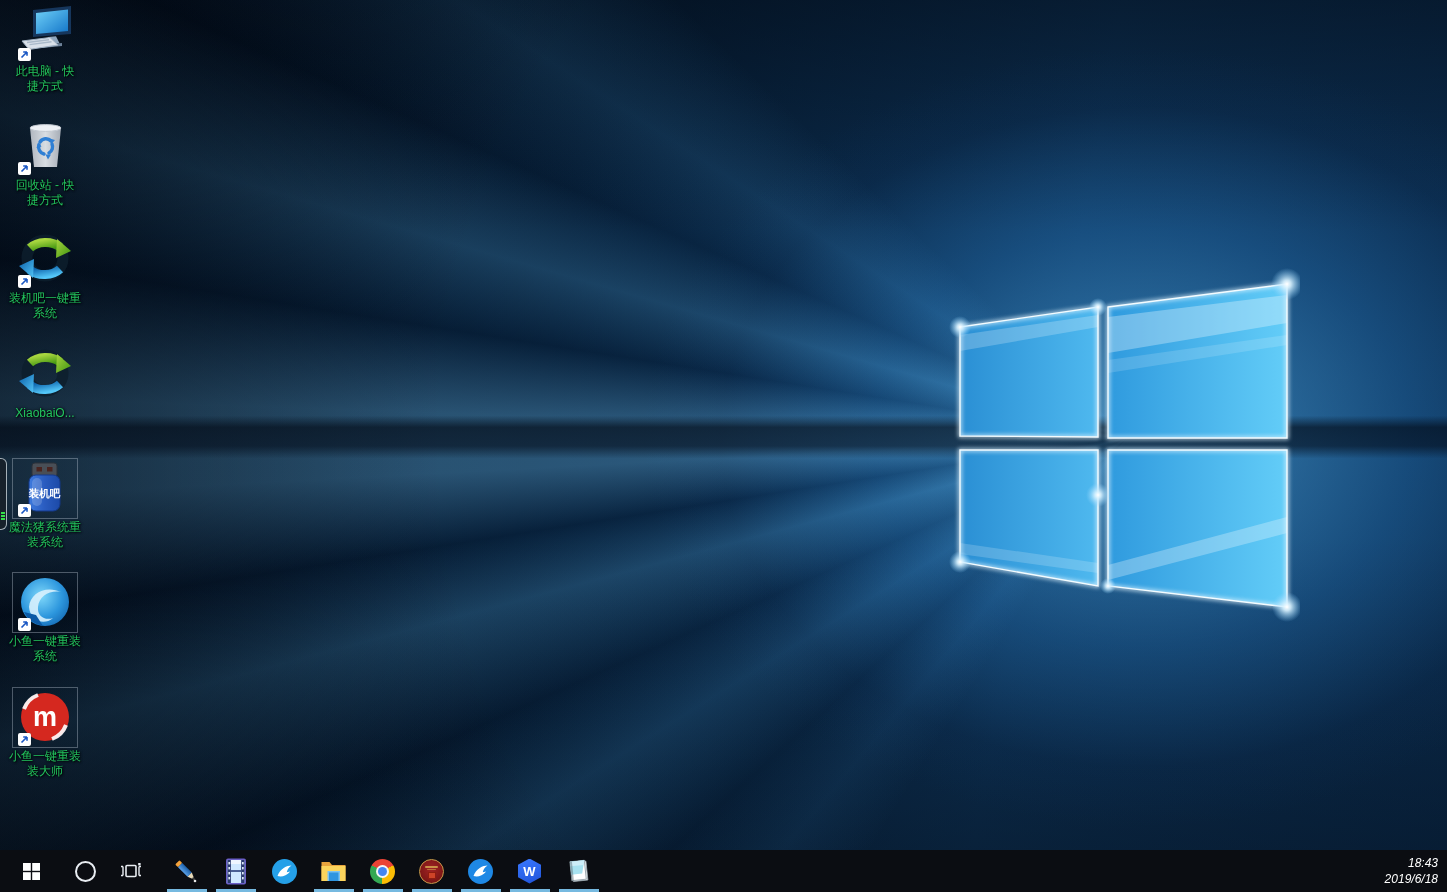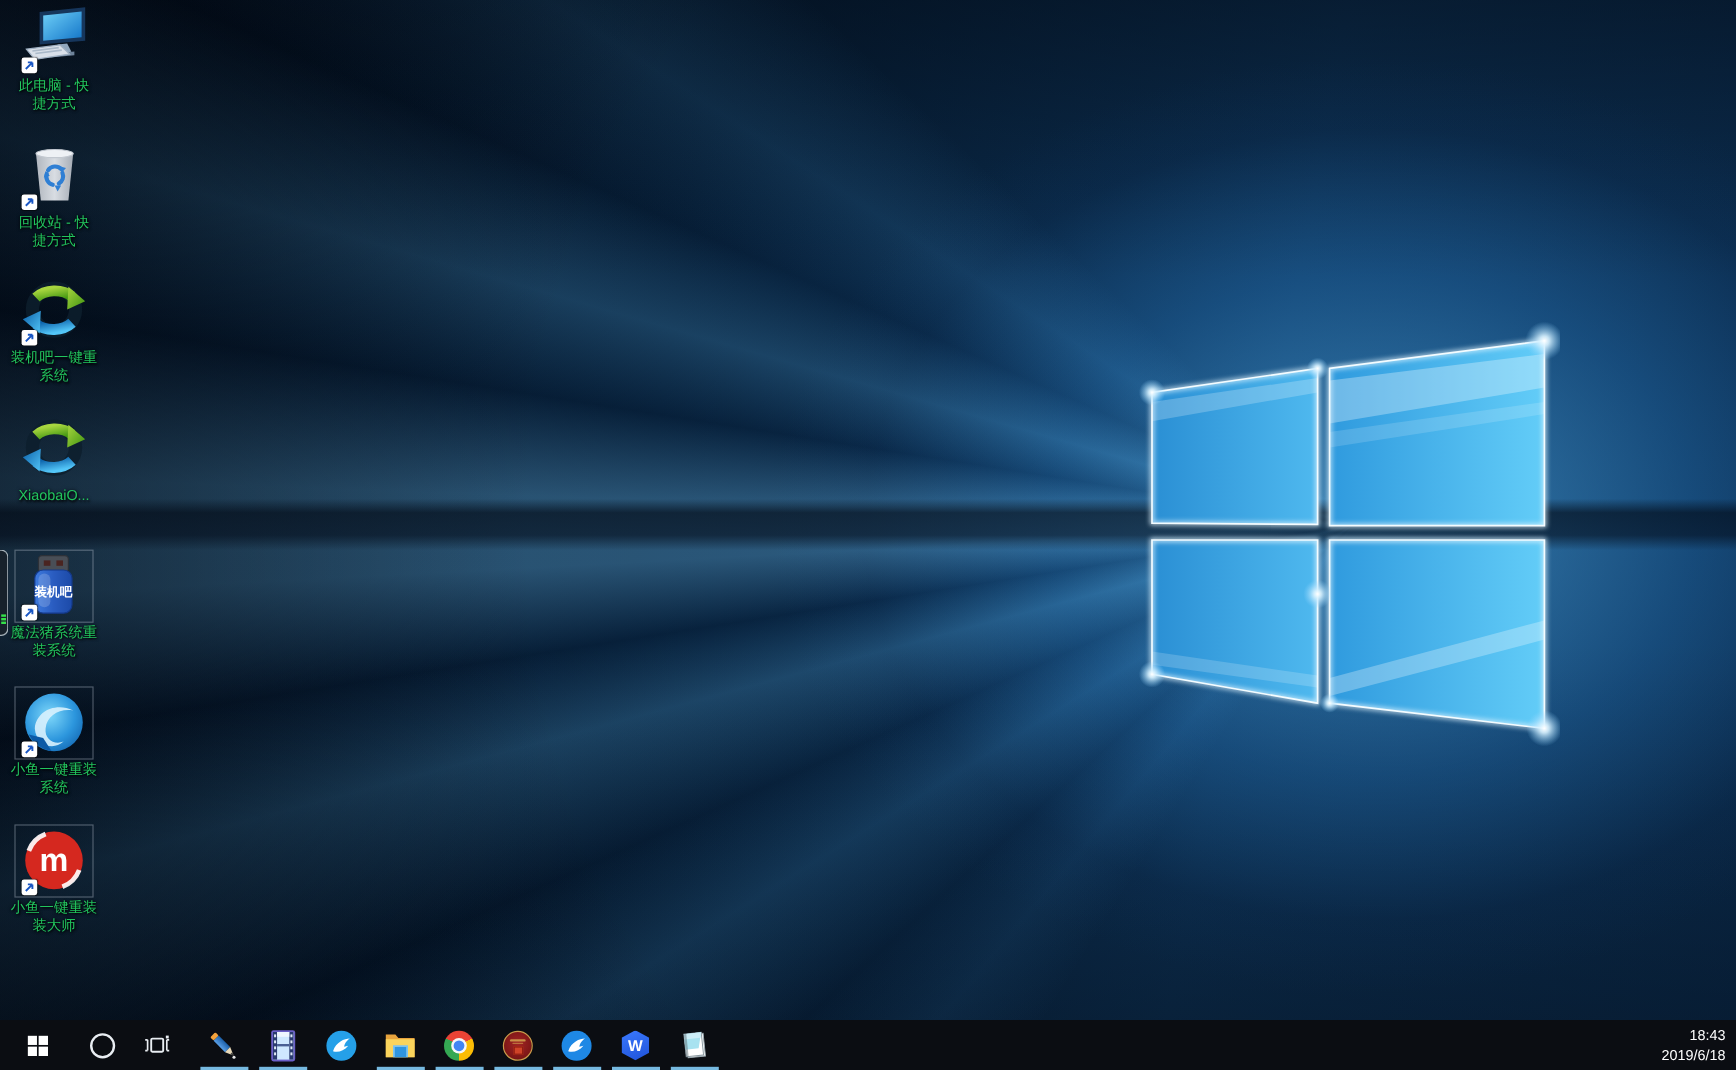--- a/index.html
+++ b/index.html
@@ -66,21 +66,21 @@
     border:1px solid #c89a4a;box-sizing:border-box;}
   .seal .script{position:absolute;top:6px;left:5px;width:13px;height:2px;background:#d2a44e;opacity:.85;border-radius:1px;}
   .seal .script2{position:absolute;top:9px;left:7px;width:9px;height:1.5px;background:#d2a44e;opacity:.6;border-radius:1px;}
   .seal .stamp{position:absolute;bottom:4px;left:8px;width:8px;height:7px;background:#cf4428;border:1px solid #8f1d10;box-sizing:border-box;}
   .wing-blue1{background:#25a0e8;}
   .wing-blue2{background:#1e88e5;}
   .wps-hex{width:25px;height:25px;background:linear-gradient(160deg,#3a79ff 0%,#1f52d8 100%);
     clip-path:polygon(50% 0,96% 25%,96% 75%,50% 100%,4% 75%,4% 25%);
     display:flex;align-items:center;justify-content:center;color:#fff;font-weight:bold;font-size:13px;}
   .clock{position:absolute;right:9px;top:0;height:42px;display:flex;flex-direction:column;justify-content:center;
-    color:#fff;font-size:12px;line-height:16px;text-align:right;}
+    color:#fff;font-size:12px;line-height:16px;text-align:right;font-style:italic;}
 </style>
 </head>
 <body>
 
 <div class="desktop">
   <div class="wallpaper"></div>
 
   <svg class="win-logo" viewBox="0 0 360 360">
     <defs>
       <linearGradient id="paneL" x1="0" y1="0" x2="1" y2="0">

